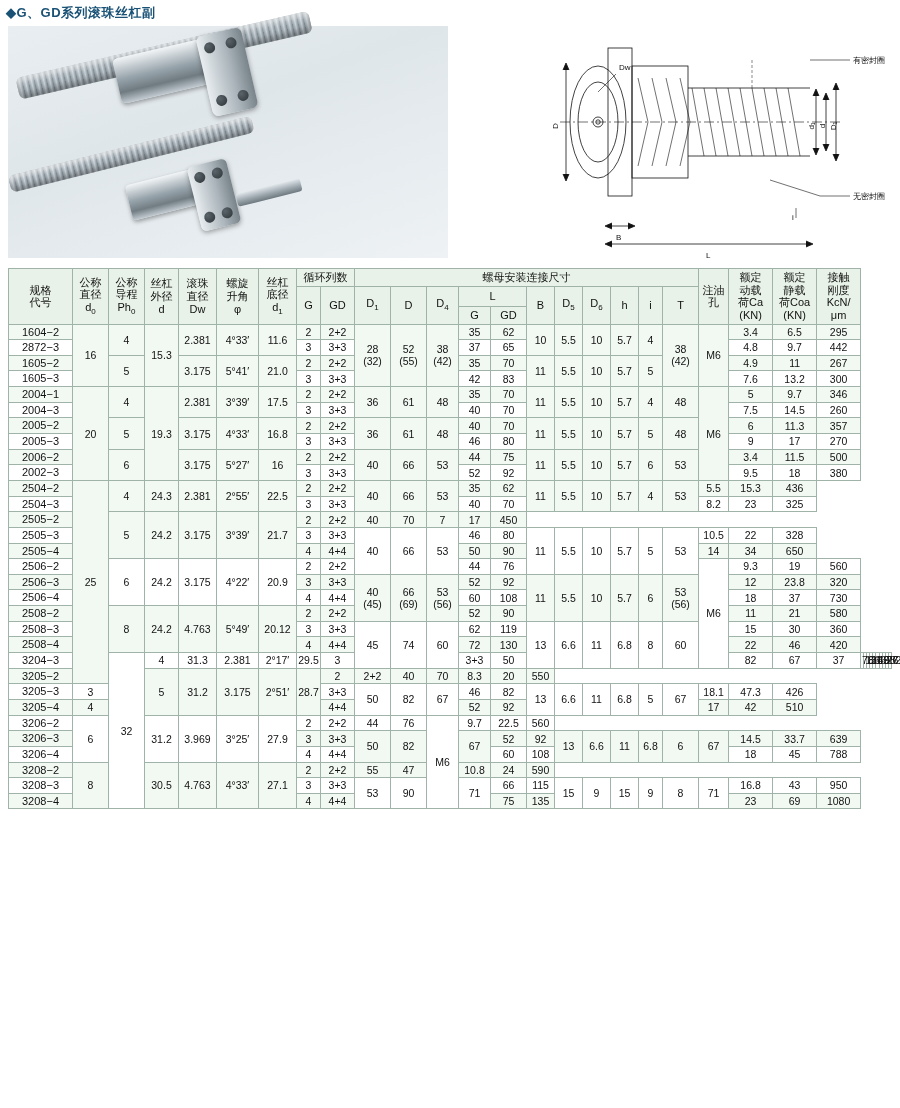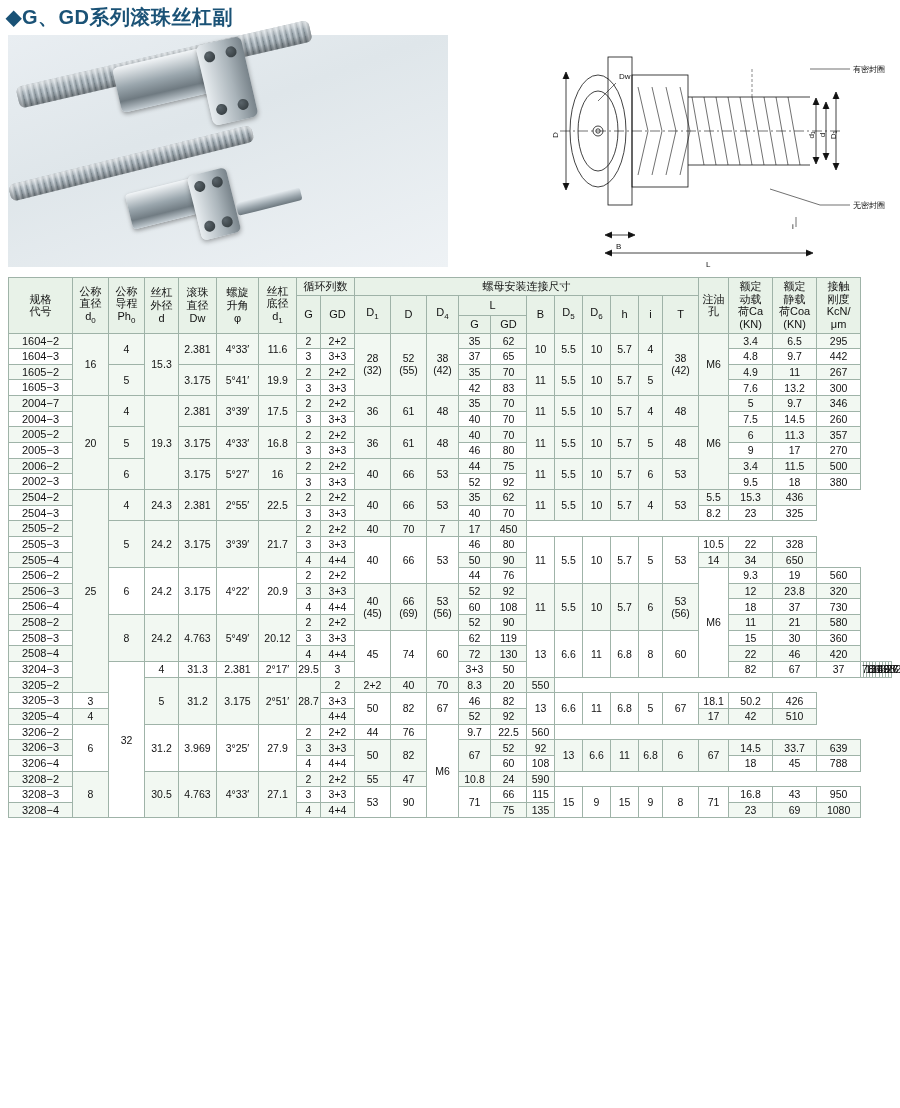--- a/index.html
+++ b/index.html
@@ -6,21 +6,21 @@
   html, body { margin:0; padding:0; }
   body {
     width: 900px; height: 1108px;
     background: #ffffff;
     font-family: "Liberation Sans", sans-serif;
     color: #111;
     position: relative;
     overflow: hidden;
   }
   .page-title {
-    font-size: 20px;
+    font-size: 13px;
     font-weight: bold;
     color: #1a5276;
     padding: 4px 6px 2px 6px;
     letter-spacing: 0.5px;
   }
   .figures {
     position: relative;
     height: 240px;
     width: 900px;
   }
@@ -298,35 +298,35 @@
         <td rowspan="2">10</td>
         <td rowspan="2">5.7</td>
         <td rowspan="2">4</td>
         <td rowspan="4">38<br>(42)</td>
         <td rowspan="4">M6</td>
         <td>3.4</td>
         <td>6.5</td>
         <td>295</td>
       </tr>
       <tr>
-        <td class="code">1604−3</td>
+        <td class="code">2872−3</td>
         <td>3</td>
         <td>3+3</td>
         <td>37</td>
         <td>65</td>
         <td>4.8</td>
         <td>9.7</td>
         <td>442</td>
       </tr>
       <tr>
         <td class="code">1605−2</td>
         <td rowspan="2">5</td>
         <td rowspan="2">3.175</td>
         <td rowspan="2">5°41′</td>
-        <td rowspan="2">19.9</td>
+        <td rowspan="2">21.0</td>
         <td>2</td>
         <td>2+2</td>
         <td>35</td>
         <td>70</td>
         <td rowspan="2">11</td>
         <td rowspan="2">5.5</td>
         <td rowspan="2">10</td>
         <td rowspan="2">5.7</td>
         <td rowspan="2">5</td>
         <td>4.9</td>
@@ -337,21 +337,21 @@
         <td class="code">1605−3</td>
         <td>3</td>
         <td>3+3</td>
         <td>42</td>
         <td>83</td>
         <td>7.6</td>
         <td>13.2</td>
         <td>300</td>
       </tr>
       <tr>
-        <td class="code">2004−7</td>
+        <td class="code">2004−1</td>
         <td rowspan="6">20</td>
         <td rowspan="2">4</td>
         <td rowspan="6">19.3</td>
         <td rowspan="2">2.381</td>
         <td rowspan="2">3°39′</td>
         <td rowspan="2">17.5</td>
         <td>2</td>
         <td>2+2</td>
         <td rowspan="2">36</td>
         <td rowspan="2">61</td>
@@ -662,21 +662,21 @@
         <td rowspan="2">67</td>
         <td>46</td>
         <td>82</td>
         <td rowspan="2">13</td>
         <td rowspan="2">6.6</td>
         <td rowspan="2">11</td>
         <td rowspan="2">6.8</td>
         <td rowspan="2">5</td>
         <td rowspan="2">67</td>
         <td>18.1</td>
-        <td>50.2</td>
+        <td>47.3</td>
         <td>426</td>
       </tr>
       <tr>
         <td class="code">3205−4</td>
         <td>4</td>
         <td>4+4</td>
         <td>52</td>
         <td>92</td>
         <td>17</td>
         <td>42</td>

